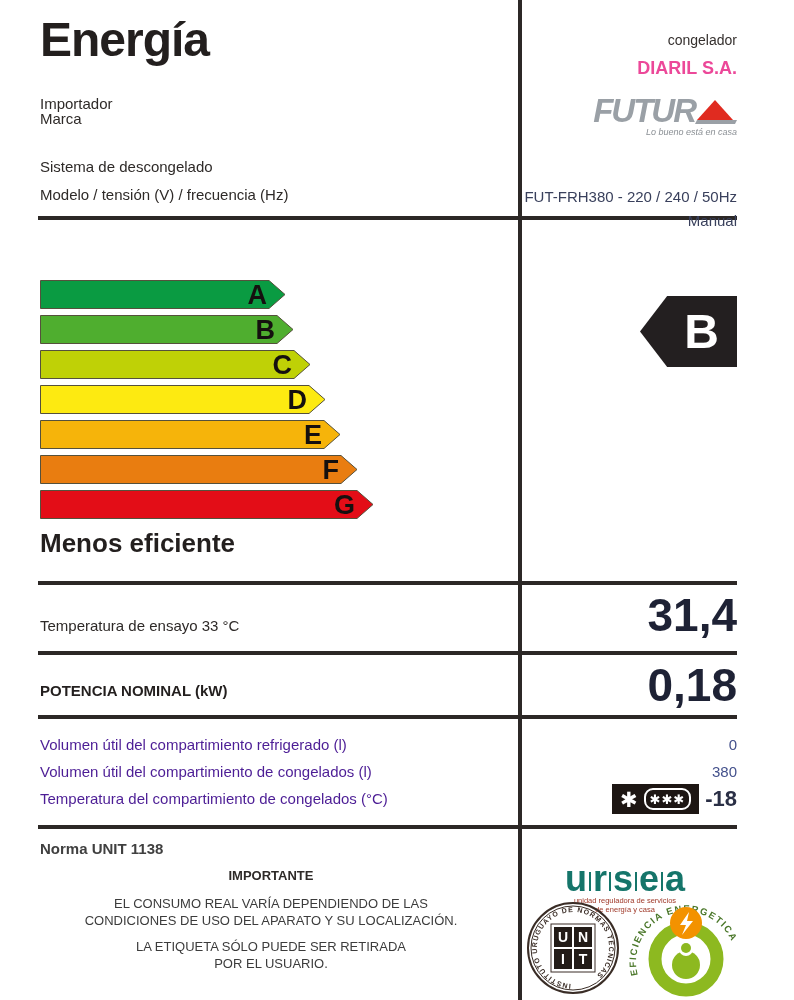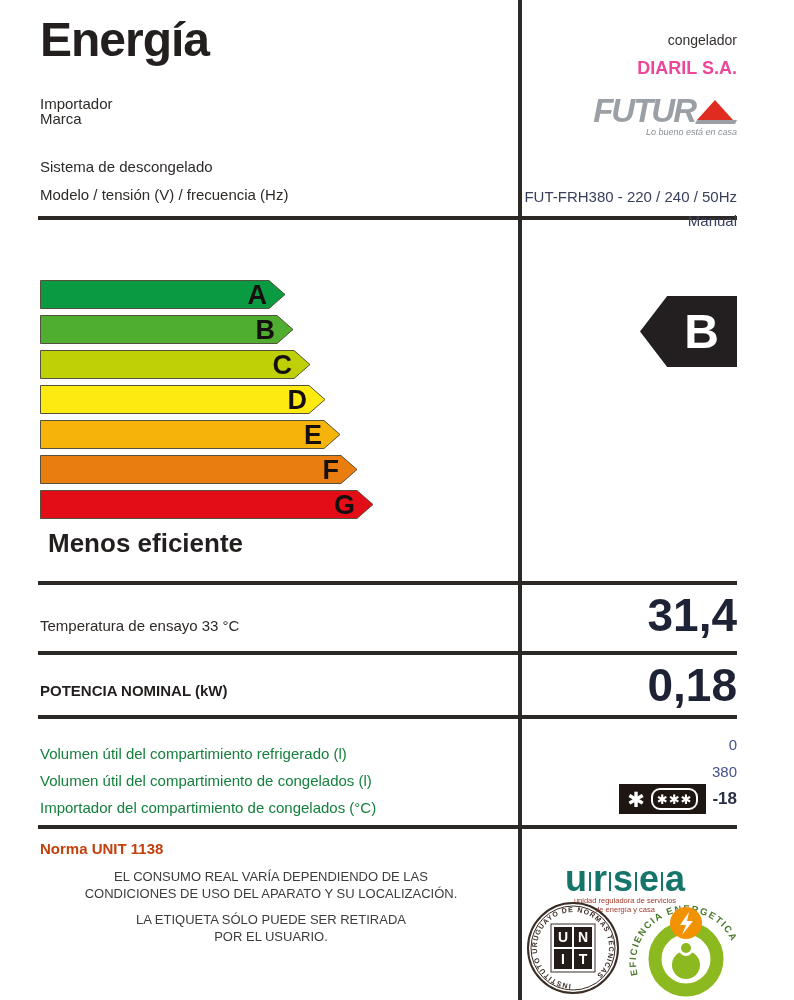--- a/index.html
+++ b/index.html
@@ -20,47 +20,47 @@
   .r-appliance{top:32px;font-size:14px;color:#35302e;}
   .r-importer{top:58px;font-size:18px;font-weight:bold;color:#ec4899;}
   .r-defrost{top:176px;font-size:15px;color:#39405c;margin-top:36px;}
   .r-model{top:188px;font-size:15px;color:#39405c;}
   .futura{top:96px;display:flex;flex-direction:column;align-items:flex-end;}
   .futura-row{display:flex;align-items:flex-end;}
   .futura-word{font-size:33px;font-weight:bold;font-style:italic;letter-spacing:-2px;color:#9aa0a6;line-height:30px;}
   .futura-tagline{font-size:9px;font-style:italic;color:#8a8f94;margin-top:1px;}
   
   .more{left:40px;top:238px;font-size:26px;font-weight:bold;color:#231f1e;}
-  .less{left:48px;top:528px;font-size:26px;font-weight:bold;color:#231f1e;}
+  .less{left:40px;top:528px;font-size:26px;font-weight:bold;color:#231f1e;}
   .arrows{left:40px;top:280px;display:flex;flex-direction:column;gap:6px;}
   .arrows svg{display:block;}
   .arrows text{font-family:"Liberation Sans",sans-serif;font-weight:bold;font-size:27px;fill:#15100f;}
   .badge{left:640px;top:296px;width:97px;height:71px;background:#231f20;
          clip-path:polygon(0 50%,28% 0,100% 0,100% 100%,28% 100%);
          display:flex;align-items:center;justify-content:center;}
   .badge span{color:#fff;font-size:48px;font-weight:bold;padding-left:26px;}
   
   .c-label{left:40px;top:592px;font-size:15px;font-weight:bold;color:#231f1e;}
   .c-sub{left:40px;top:617px;font-size:15px;color:#2e2a28;}
   .bigval{right:57px;font-size:46px;font-weight:bold;color:#1e2235;text-align:right;}
   .v-cons{top:588px;}
   .p-label{left:40px;top:682px;font-size:15px;font-weight:bold;color:#231f1e;}
   .v-pow{top:658px;}
   
-  .vol-l{left:40px;font-size:15px;color:#15803d;margin-top:9px;}
+  .vol-l{left:40px;font-size:15px;color:#4c1d95;}
   .vol-v{right:57px;font-size:15px;text-align:right;color:#44518c;}
   .vr1{top:736px;} .vr2{top:763px;} .vr3{top:790px;}
   .frost-row{right:57px;top:784px;display:flex;align-items:center;gap:6px;}
   .frost-badge{background:#1d1613;height:30px;display:flex;align-items:center;gap:6px;padding:0 8px;}
   .frost-big{color:#fff;font-size:21px;line-height:1;}
   .frost-pill{border:2px solid #fff;border-radius:9px;padding:0 4px;height:18px;display:flex;align-items:center;}
   .frost-pill span{color:#fff;font-size:13px;letter-spacing:1px;line-height:1;}
-  .frost-val{font-size:17px;font-weight:bold;color:#2a2f45;}
-  
-  .norm{left:40px;top:840px;font-size:15px;font-weight:bold;color:#c2410c;}
+  .frost-val{font-size:22px;font-weight:bold;color:#2a2f45;}
+  
+  .norm{left:40px;top:840px;font-size:15px;font-weight:bold;color:#404040;}
   .imp-block{left:40px;top:868px;width:462px;text-align:center;color:#3c3c3c;}
   .imp-title{font-size:13px;font-weight:bold;color:#2e2a28;margin-bottom:12px;}
   .imp-note{font-size:13px;line-height:17px;}
   .imp-note2{margin-top:9px;}
   .ursea{left:560px;top:840px;width:130px;text-align:center;margin-top:24px;}
   .ursea-word{font-size:36px;font-weight:bold;letter-spacing:0;line-height:30px;}
   .ursea-word b{display:inline-block;width:2px;height:0.52em;margin:0 2px;font-weight:normal;}
   .ursea-tag{font-size:7.5px;color:#a03a2a;line-height:9px;margin-top:2px;}
   .stamp{left:525px;top:896px;}
   .seal{left:621px;top:893px;}
@@ -139,33 +139,34 @@
   <div class="abs c-sub">Temperatura de ensayo  33 °C</div>
   <div class="abs bigval v-cons">31,4</div>
 
   <div class="abs p-label">POTENCIA NOMINAL (kW)</div>
   <div class="abs bigval v-pow">0,18</div>
 
   <div class="abs vol-l vr1">Volumen útil del compartimiento refrigerado (l)</div>
   <div class="abs vol-v vr1">0</div>
   <div class="abs vol-l vr2">Volumen útil del compartimiento de congelados (l)</div>
   <div class="abs vol-v vr2">380</div>
-  <div class="abs vol-l vr3">Importador del compartimiento de congelados (°C)</div>
+  <div class="abs vol-l vr3">Temperatura del compartimiento de congelados (°C)</div>
   <div class="abs frost-row">
     <div class="frost-badge">
       <span class="frost-big">✱</span>
       <span class="frost-pill">
           <span>✱✱✱</span>
         </span>
     </div>
     <span class="frost-val">-18</span>
   </div>
 
   <div class="abs norm">Norma UNIT 1138</div>
   <div class="abs imp-block">
+    <div class="imp-title">IMPORTANTE</div>
     <div class="imp-note">
       <div>EL CONSUMO REAL VARÍA DEPENDIENDO DE LAS</div>
       <div>CONDICIONES DE USO DEL APARATO Y SU LOCALIZACIÓN.</div>
     </div>
     <div class="imp-note imp-note2">
       <div>LA ETIQUETA SÓLO PUEDE SER RETIRADA</div>
       <div>POR EL USUARIO.</div>
     </div>
   </div>
 

